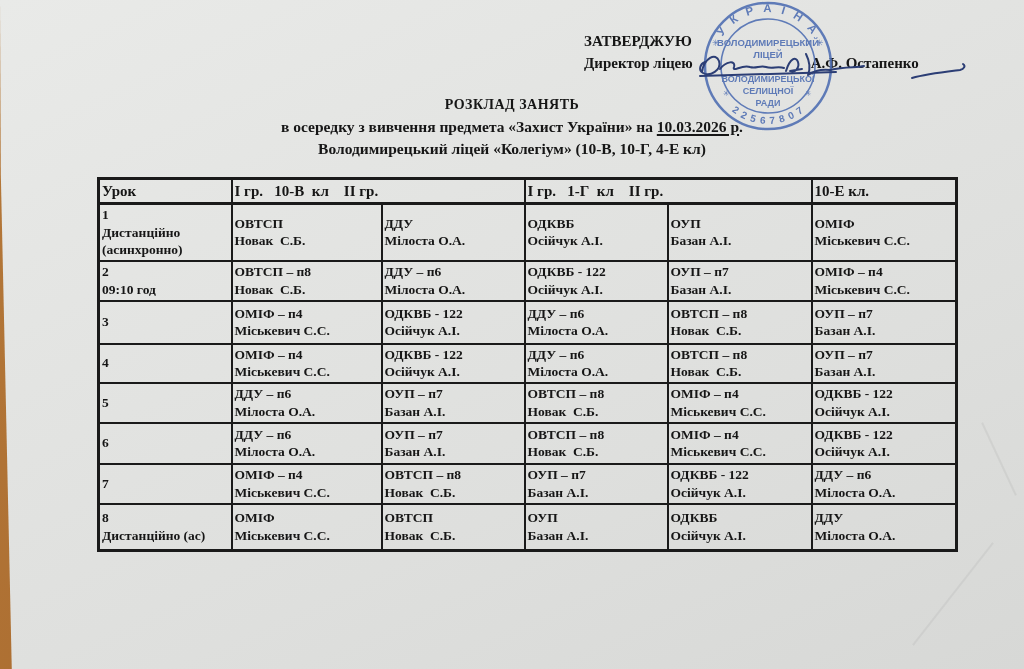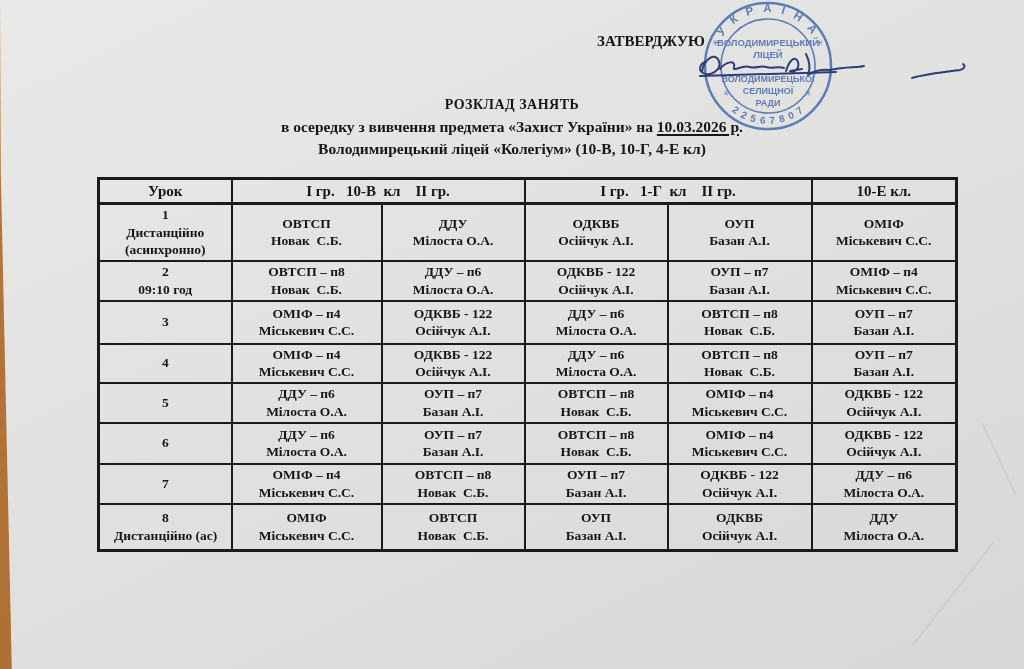--- a/index.html
+++ b/index.html
@@ -11,21 +11,21 @@
 
   .paper { position:absolute; inset:0;
            background:linear-gradient(155deg,#e9eae8 0%,#e3e4e2 35%,#dedfdd 65%,#d7d8d6 100%);
            clip-path:polygon(0% 0%, 100% 0%, 100% 100%, 1.15% 100%, 0.08% 26%); }
 
   .crease { position:absolute; background:rgba(120,120,118,0.10); pointer-events:none; }
   .crease1 { width:2px; height:130px; right:70px; bottom:10px; transform:rotate(38deg); }
   .crease2 { width:2px; height:80px; right:24px; bottom:170px; transform:rotate(-25deg); }
 
   
-  .approval { position:absolute; left:597px; top:30px; font-weight:bold; font-size:15px; line-height:22px; white-space:nowrap; }
+  .approval { position:absolute; left:584px; top:30px; font-weight:bold; font-size:15px; line-height:22px; white-space:nowrap; }
   .approval .row2 { display:flex; align-items:flex-end; }
   .approval .sig-gap { display:inline-block; width:118px; }
 
   
   .title-block { position:absolute; left:0; top:94px; width:1024px; text-align:center; font-weight:bold; }
   .title-line1 { font-size:14px; line-height:22px; letter-spacing:0.5px; }
   .title-line2 { font-size:15.5px; line-height:22px; }
   .title-line3 { font-size:15.5px; line-height:21px; }
   .u-date { text-decoration:underline; text-underline-offset:2px; text-decoration-thickness:1.5px; }
 
@@ -33,22 +33,22 @@
   .stamp { position:absolute; left:696px; top:-2px; width:144px; height:144px; opacity:0.88; }
   .stamp text { fill:#4d6db2; font-family:"Liberation Sans","DejaVu Sans",sans-serif; font-weight:bold; }
 
   
   .signature { position:absolute; left:660px; top:40px; width:310px; height:52px; }
 
   
   table.schedule { position:absolute; left:97px; top:177px; width:858px;
                    border-collapse:collapse; table-layout:fixed;
                    border:3px solid #1a1a1a; }
-  table.schedule td, table.schedule th { border:2px solid #1a1a1a; text-align:center;
-                   vertical-align:middle; font-weight:bold; padding:1px 14px; }
+  table.schedule td, table.schedule th { border:2px solid #1a1a1a; text-align:left;
+                   vertical-align:middle; font-weight:bold; padding:1px 2px; }
   table.schedule thead th { font-size:15px; height:25px; border-bottom:3px solid #1a1a1a; }
   table.schedule tbody td { font-size:13.5px; line-height:17.5px; }
   table.schedule td div { white-space:pre; }
   .pre { white-space:pre;margin-top:21px; }
   tbody tr:nth-child(1){ height:52px; }
   tbody tr:nth-child(2){ height:40px; }
   tbody tr:nth-child(3){ height:43px; }
   tbody tr:nth-child(4){ height:37px; }
   tbody tr:nth-child(5){ height:40px; }
   tbody tr:nth-child(6){ height:41px; }
@@ -58,20 +58,25 @@
 </head>
 <body>
 
 <div class="photo">
   <div class="paper">
     <div class="crease crease1"></div>
     <div class="crease crease2"></div>
 
     <div class="approval">
       <div>ЗАТВЕРДЖУЮ</div>
+      <div class="row2">
+        <span>Директор ліцею</span>
+        <span class="sig-gap"></span>
+        <span>А.Ф. Остапенко</span>
+      </div>
     </div>
 
     <div class="title-block">
       <div class="title-line1">РОЗКЛАД  ЗАНЯТЬ</div>
       <div class="title-line2"><span>в осередку з вивчення предмета «Захист України» на </span><span class="u-date">10.03.2026 р</span><span>.</span></div>
       <div class="title-line3">Володимирецький ліцей «Колегіум»  (10-В, 10-Г, 4-Е кл)</div>
     </div>
 
     <table class="schedule">
       <colgroup>

